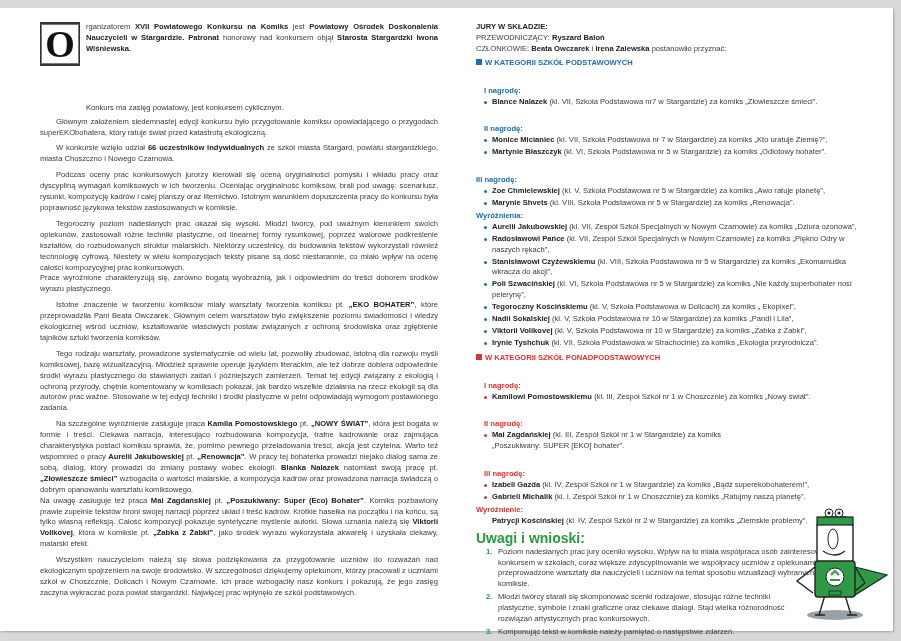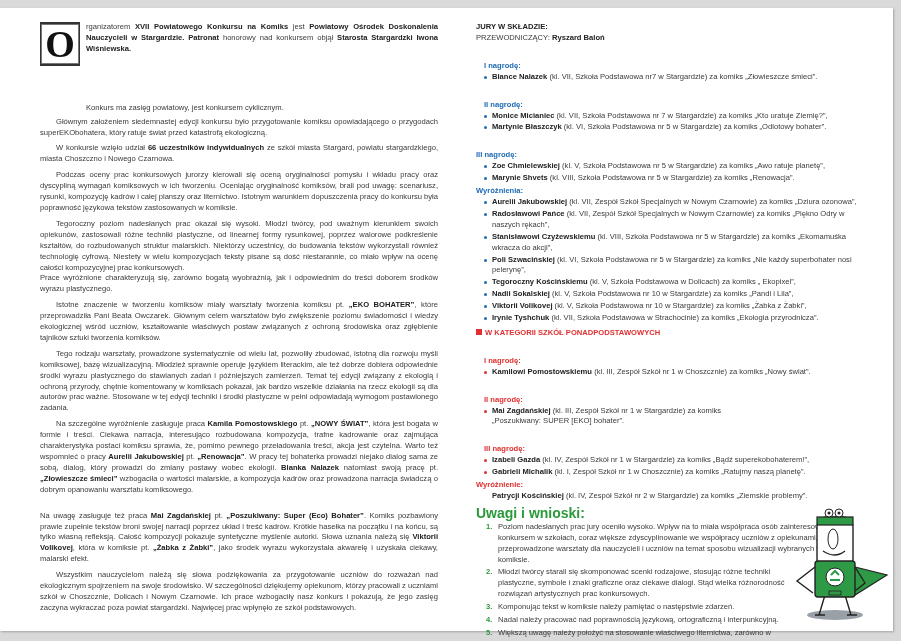--- a/index.html
+++ b/index.html
@@ -83,33 +83,39 @@
     <p class="para">
       <span>W konkursie wzięło udział </span><b>66 uczestników indywidualnych</b><span> ze szkół miasta Stargard, powiatu stargardzkiego, miasta Choszczno i Nowego Czarnowa.</span>
     </p>
     <p class="para">Podczas oceny prac konkursowych jurorzy kierowali się oceną oryginalności pomysłu i wkładu pracy oraz dyscypliną wymagań komiksowych w ich tworzeniu. Oceniając oryginalność komiksów, brali pod uwagę: scenariusz, rysunki, kompozycję kadrów i całej planszy oraz liternictwo. Istotnym warunkiem dopuszczenia pracy do konkursu była poprawność językowa tekstów zastosowanych w komiksie.</p>
     <p class="para" style="margin-bottom:0">Tegoroczny poziom nadesłanych prac okazał się wysoki. Młodzi twórcy, pod uważnym kierunkiem swoich opiekunów, zastosowali różne techniki plastyczne, od linearnej formy rysunkowej, poprzez walorowe podkreślenie kształtów, do rozbudowanych struktur malarskich. Niektórzy uczestnicy, do budowania tekstów wykorzystali również technologię cyfrową. Niestety w wielu kompozycjach teksty pisane są dość niestarannie, co miało wpływ na ocenę całości kompozycyjnej prac konkursowych.</p>
     <p class="cont">Prace wyróżnione charakteryzują się, zarówno bogatą wyobraźnią, jak i odpowiednim do treści doborem środków wyrazu plastycznego.</p>
     <p class="para">
       <span>Istotne znaczenie w tworzeniu komiksów miały warsztaty tworzenia komiksu pt. </span><b>„EKO BOHATER”</b><span>, które przeprowadziła Pani Beata Owczarek. Głównym celem warsztatów było zwiększenie poziomu świadomości i wiedzy ekologicznej wśród uczniów, kształtowanie właściwych postaw związanych z ochroną środowiska oraz zgłębienie tajników sztuki tworzenia komiksów.</span>
     </p>
     <p class="para">Tego rodzaju warsztaty, prowadzone systematycznie od wielu lat, pozwoliły zbudować, istotną dla rozwoju myśli komiksowej, bazę wizualizacyjną. Młodzież sprawnie operuje językiem literackim, ale też dobrze dobiera odpowiednie środki wyrazu plastycznego do stawianych zadań i późniejszych zamierzeń. Temat tej edycji związany z ekologią i ochroną przyrody, chętnie komentowany w komiksach pokazał, jak bardzo wszelkie działania na rzecz ekologii są dla autorów prac ważne. Stosowane w tej edycji techniki i środki plastyczne w pełni odpowiadają wymogom postawionego zadania.</p>
-    <p class="para" style="margin-bottom:15px">
+    <p class="para" style="margin-bottom:0">
       <span>Na szczególne wyróżnienie zasługuje praca </span><b>Kamila Pomostowskiego</b><span> pt. </span><b>„NOWY ŚWIAT”</b><span>, która jest bogata w formie i treści. Ciekawa narracja, interesująco rozbudowana kompozycja, trafne kadrowanie oraz zajmująca charakterystyka postaci komiksu sprawia, że, pomimo pewnego przeładowania treści, akcja jest czytelna. Warto też wspomnieć o pracy </span><b>Aurelii Jakubowskiej</b><span> pt. </span><b>„Renowacja”</b><span>. W pracy tej bohaterka prowadzi niejako dialog sama ze sobą, dialog, który prowadzi do zmiany postawy wobec ekologii. </span><b>Blanka Nalazek</b><span> natomiast swoją pracę pt. </span><b>„Złowieszcze śmieci”</b><span> wzbogaciła o wartości malarskie, a kompozycja kadrów oraz prowadzona narracja świadczą o dobrym opanowaniu warsztatu komiksowego.</span>
     </p>
     <p class="cont">
       <span>Na uwagę zasługuje też praca </span><b>Mai Zagdańskiej</b><span> pt. </span><b>„Poszukiwany: Super (Eco) Bohater”</b><span>. Komiks pozbawiony prawie zupełnie tekstów broni swojej narracji poprzez układ i treść kadrów. Krótkie hasełka na początku i na końcu, są tylko własną refleksją. Całość kompozycji pokazuje syntetyczne myślenie autorki. Słowa uznania należą się </span><b>Viktorii Volikovej</b><span>, która w komiksie pt. </span><b>„Żabka z Żabki”</b><span>, jako środek wyrazu wykorzystała akwarelę i uzyskała ciekawy, malarski efekt.</span>
     </p>
     <p class="para">Wszystkim nauczycielom należą się słowa podziękowania za przygotowanie uczniów do rozważań nad ekologicznym spojrzeniem na swoje środowisko. W szczególności dziękujemy opiekunom, którzy pracowali z uczniami szkół w Choszcznie, Dolicach i Nowym Czarnowie. Ich prace wzbogaciły nasz konkurs i pokazują, że jego zasięg zaczyna wykraczać poza powiat stargardzki. Najwięcej prac wpłynęło ze szkół podstawowych.</p>
   </div>
 
   <div class="col-right">
     <div class="jury-title">JURY W SKŁADZIE:</div>
     <div><span>PRZEWODNICZĄCY: </span><b>Ryszard Baloń</b></div>
+    <div>
+      <span>CZŁONKOWIE: </span><b>Beata Owczarek</b><span> i </span><b>Irena Zalewska</b><span> postanowiło przyznać:</span>
+    </div>
 
+    <div class="cat blue">
+      <span class="sq" style="background:#1f6bb5"></span><span>W KATEGORII SZKÓŁ PODSTAWOWYCH</span>
+    </div>
     <div class="prize blue">I nagrodę:</div>
     <ul class="awards b">
       <li><b>Blance Nalazek</b><span> (kl. VII, Szkoła Podstawowa nr7 w Stargardzie) za komiks „Złowieszcze śmieci”.</span></li>
     </ul>
     <div class="prize blue">II nagrodę:</div>
     <ul class="awards b">
       <li><b>Monice Micianiec</b><span> (kl. VII, Szkoła Podstawowa nr 7 w Stargardzie) za komiks „Kto uratuje Ziemię?”,</span></li>
       <li><b>Martynie Błaszczyk</b><span> (kl. VI, Szkoła Podstawowa nr 5 w Stargardzie) za komiks „Odlotowy bohater”.</span></li>
     </ul>
     <div class="prize blue" style="margin-left:0">III nagrodę:</div>

